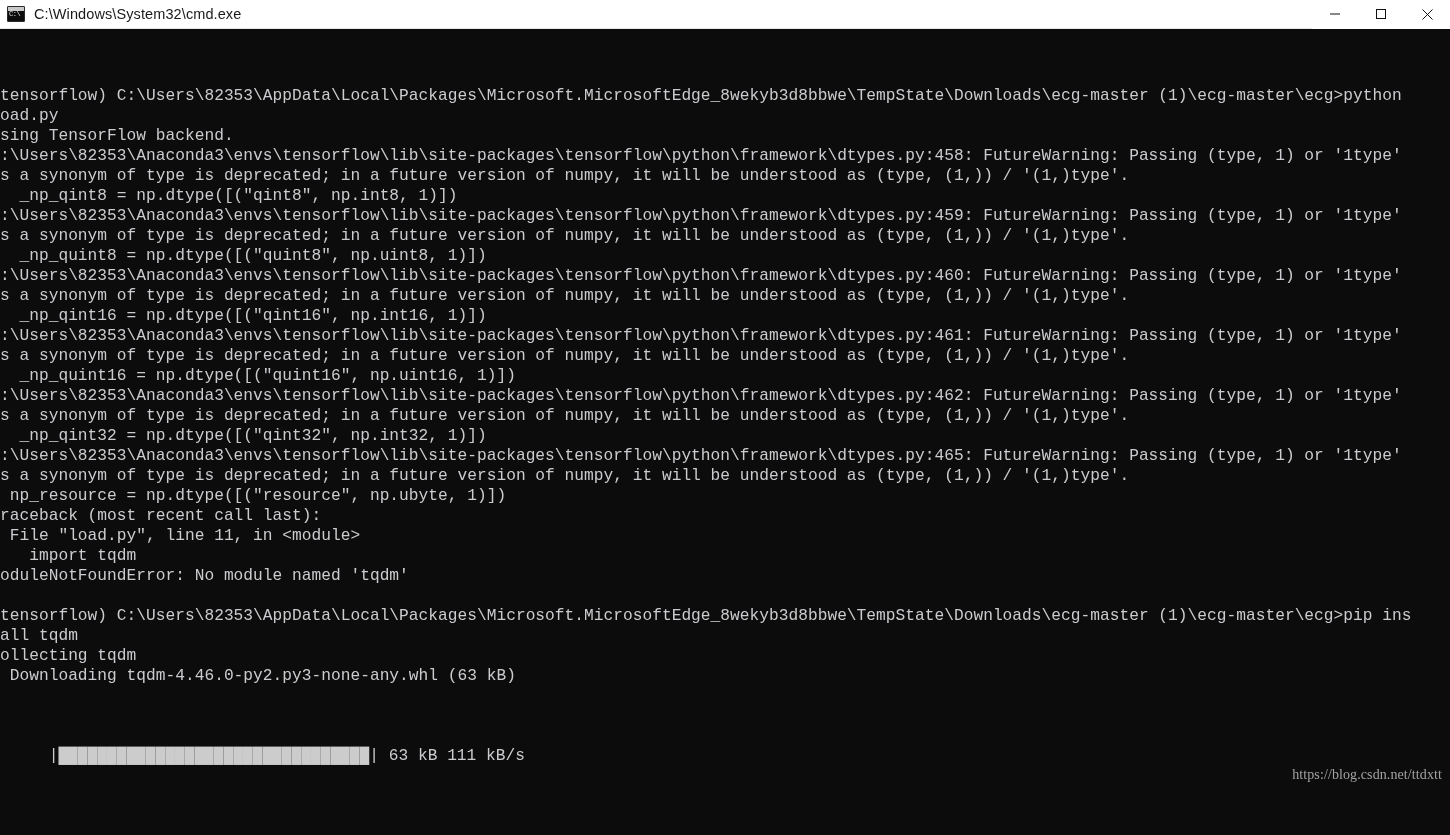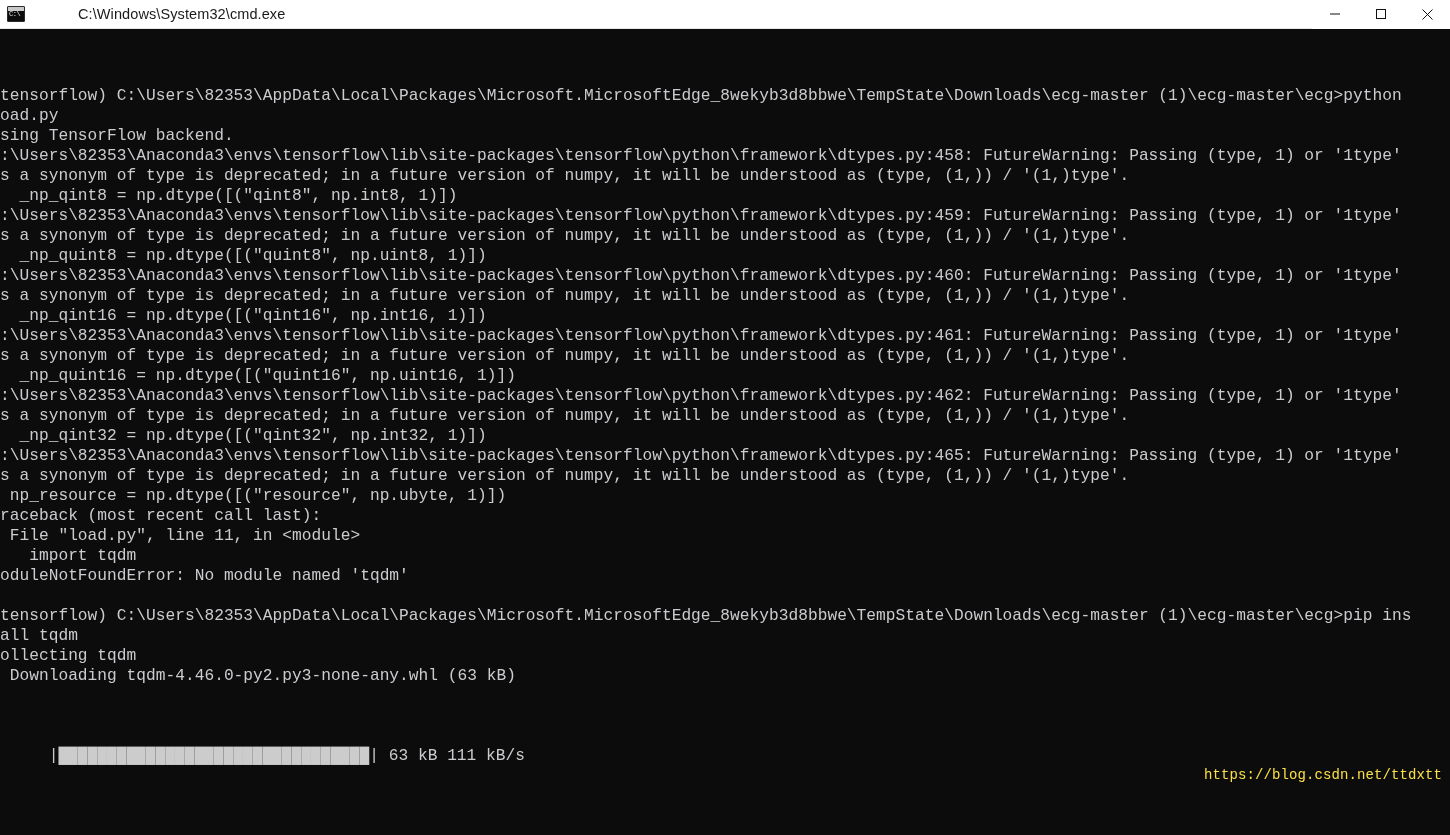--- a/index.html
+++ b/index.html
@@ -29,21 +29,21 @@
     content:""; position:absolute; left:0; top:0; right:0; height:4px;
     background:#c8c8c8;
   }
   .tb-icon::after{
     content:"C:\\"; position:absolute; left:1px; top:3px;
     font-family:"Liberation Mono", monospace;
     font-size:7px; line-height:9px; color:#e8e8e8; letter-spacing:-0.5px;
   }
   .tb-title{
     font-size:14.5px; color:#1a1a1a; letter-spacing:0.1px;
-    white-space:nowrap; font-family:"Liberation Sans", sans-serif;margin-left:44px;
+    white-space:nowrap; font-family:"Liberation Sans", sans-serif;
   }
   .tb-controls{ margin-left:auto; display:flex; height:29px; }
   .tb-btn{
     width:46px; height:29px;
     display:flex; align-items:center; justify-content:center;
     background:#ffffff;
   }
   .tb-btn svg{ display:block; }
 
   
@@ -78,23 +78,23 @@
   .pbar-blocks{
     display:inline-block;
     color:#cccccc;
     letter-spacing:0px;
   }
 
   
   .watermark{
     position:absolute;
     right:8px; bottom:4px;
-    font-family:Liberation Mono, monospace;
+    font-family:Liberation Serif, serif;
     font-size:14px;
-    color:#fde047;
+    color:#a3a3a3;
     letter-spacing:0.1px;
     white-space:nowrap;
   }
 </style>
 </head>
 <body>
 
 <div id="app">
 
   <div class="titlebar">

